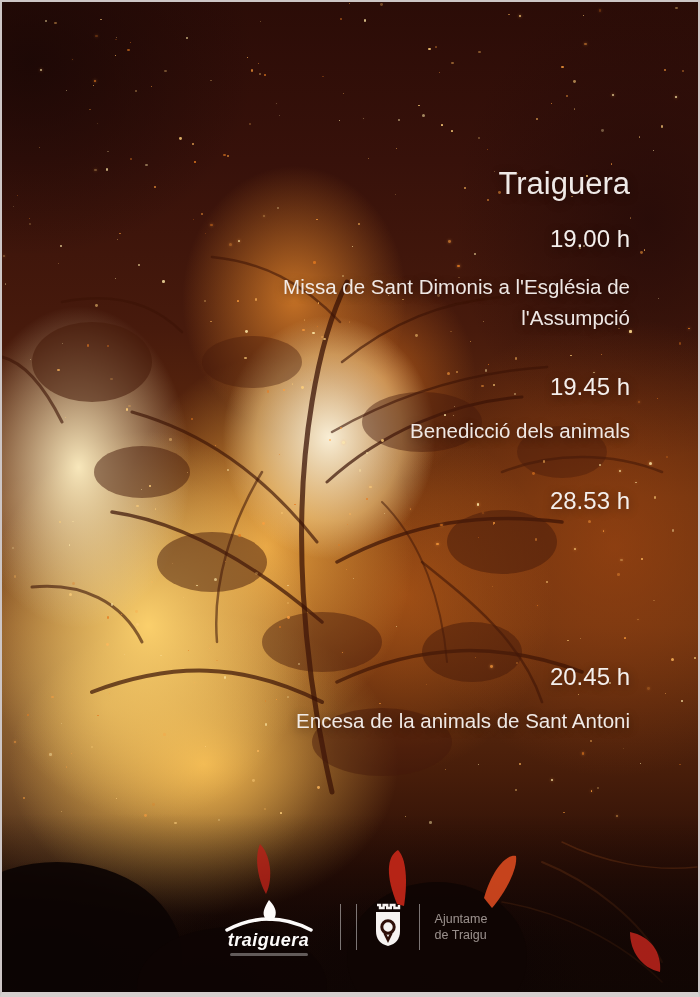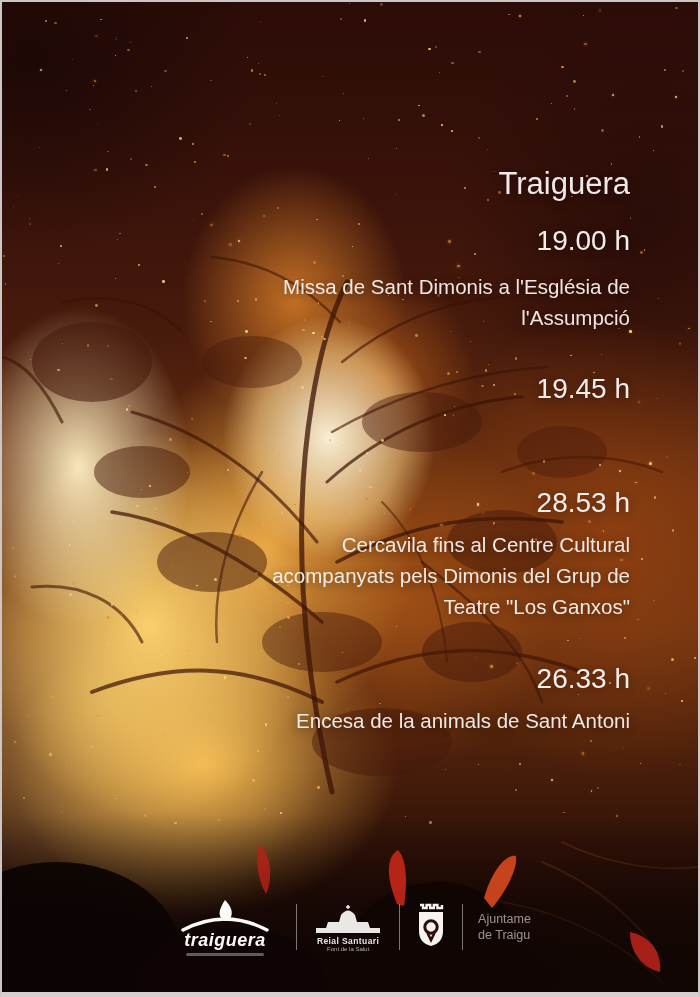--- a/index.html
+++ b/index.html
@@ -37,21 +37,21 @@
       linear-gradient(180deg, rgba(0,0,0,0) 82%, rgba(14,5,3,.55) 92%, rgba(16,6,3,.8) 100%);
   }
   .figures{position:absolute;left:0;top:830px;width:700px;height:160px;}
 
   
   .txt{position:absolute;color:#f2eeec;text-shadow:0 2px 10px rgba(20,5,2,.45);}
   .title{top:74px;left:0;right:0;text-align:center;
          font-family:"Liberation Serif", serif;font-weight:400;
          font-size:73px;letter-spacing:2px;color:#f7f4f2;}
   .subtitle{top:164px;right:68px;font-size:31px;font-weight:400;color:#efe9e7;}
-  .ev-time{right:68px;font-size:28px;color:#f4efec;}
+  .ev-time{right:68px;font-size:24px;color:#f4efec;}
   .ev-desc{right:68px;width:440px;text-align:right;font-size:20.5px;line-height:31px;
            color:rgba(246,240,237,.96);white-space:pre-line;}
   .t1{top:223px}.d1{top:269px}
   .t2{top:371px}.d2{top:413px}
   .t3{top:485px}.d3{top:527px}
   .t4{top:661px}.d4{top:703px}
   .date{top:792px;left:0;right:0;text-align:center;
         font-family:"Liberation Serif", serif;font-size:43px;letter-spacing:1px;color:#f6f2f0;}
 
   
@@ -468,51 +468,41 @@
       <path d="M628 100 C648 104 660 120 658 140 C640 136 628 120 628 100 Z" fill="rgba(192,37,28,.85)"></path>
     </svg>
 
     <div class="txt subtitle">Traiguera</div>
 
     <div class="txt ev-time t1">19.00 h</div>
     <div class="txt ev-desc d1">Missa de Sant Dimonis a l'Església de
 l'Assumpció</div>
 
     <div class="txt ev-time t2">19.45 h</div>
+    <div class="txt ev-desc d2">Benedicció dels animals</div>
 
     <div class="txt ev-time t3">28.53 h</div>
-    <div class="txt ev-desc d3">Cercavila fins al Centre Cultural
-acompanyats pels Dimonis del Grup de
-Teatre "Los Ganxos"</div>
-
-    <div class="txt ev-time t4">26.33 h</div>
+
+    <div class="txt ev-time t4">20.45 h</div>
     <div class="txt ev-desc d4">Encesa de la animals de Sant Antoni</div>
 
 
     <div class="footer">
 
       <div class="logo">
         <svg width="112" height="36" viewBox="0 0 112 36" aria-hidden="true">
           <path d="M56 2 C51 10 49 15 52 20 C54 24 60 24 62 19 C64.5 13 61 7 56 2 Z" fill="#fdfbfa"></path>
           <path d="M14 32 Q56 10 98 32" stroke="#fdfbfa" stroke-width="3.5" fill="none" stroke-linecap="round"></path>
         </svg>
         <div class="logo-traiguera-text">traiguera</div>
         <div class="tagline" style="width:78px"></div>
       </div>
 
       <div class="divider"></div>
 
-      <div class="logo">
-        <svg width="72" height="32" viewBox="0 0 72 32" aria-hidden="true">
-          <path d="M36 2 v4 M34 4 h4" stroke="#f6f3f1" stroke-width="1.4" fill="none"></path>
-          <path d="M4 30 L4 25 L14 25 L16 19 L27 19 L29 12 Q36 3 43 12 L45 19 L56 19 L58 25 L68 25 L68 30 Z" fill="#f6f3f1" opacity=".95"></path>
-        </svg>
-        <div class="santuari-name">Reial Santuari</div>
-        <div class="santuari-sub">Font de la Salut</div>
-      </div>
 
       <div class="divider"></div>
 
       <svg width="32" height="48" viewBox="0 0 32 48" aria-hidden="true">
         <path d="M5 2 h3 v3 h3.6 v-3 h3.6 v3 h3.6 v-3 h3.6 v3 h4.6 v-3 h0" stroke="#f6f3f1" stroke-width="2.4" fill="none"></path>
         <path d="M4 9 h24 v19 q0 12 -12 15 q-12 -3 -12 -15 Z" fill="#f6f3f1"></path>
         <circle cx="16" cy="24" r="6.2" fill="none" stroke="#2e0f08" stroke-width="3"></circle>
         <path d="M12.5 30 l3.5 7 l3.5 -7" fill="none" stroke="#2e0f08" stroke-width="2.6"></path>
       </svg>
 

